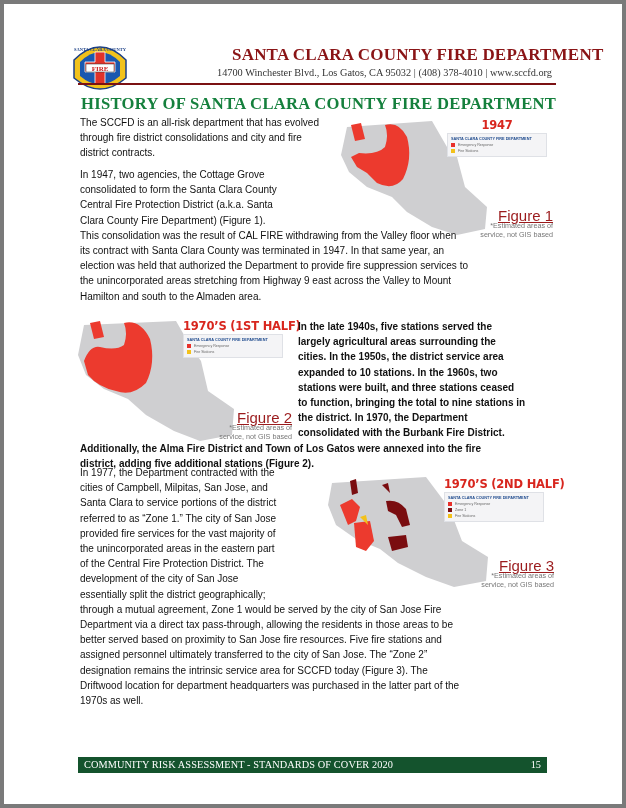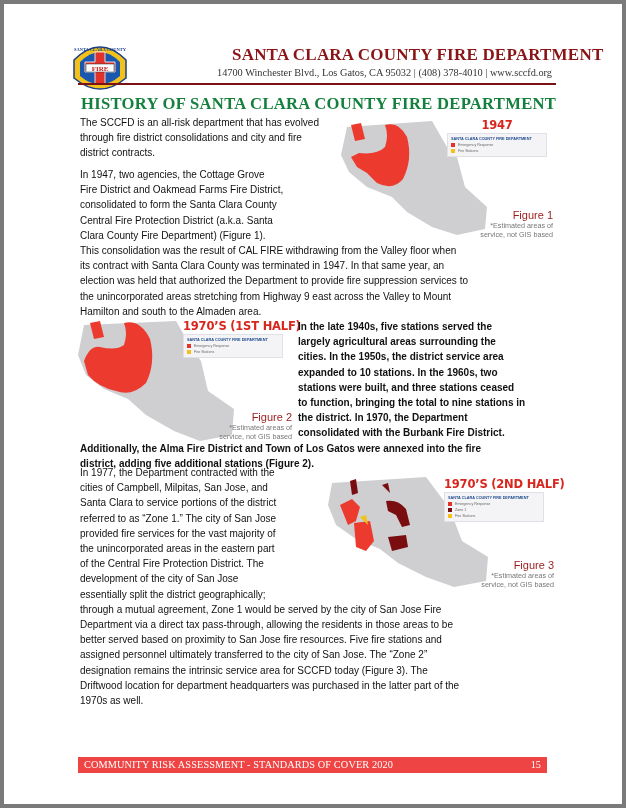--- a/index.html
+++ b/index.html
@@ -66,23 +66,24 @@
     color: #111;
   }
   .figure {
     position: absolute;
   }
   .fig-caption {
     position: absolute;
     text-align: right;
   }
   .fig-label {
-    font-size: 11px;
+    font-size: 15px;
     color: #9b1b1d;
     line-height: 13px;
+    text-decoration: underline;
   }
   .fig-note {
     font-size: 7.2px;
     color: #777;
     line-height: 8.6px;
   }
   .legend {
     position: absolute;
   }
   .legend-title {
@@ -113,21 +114,21 @@
     display: flex; align-items: center;
     font-size: 3.6px; color: #666; line-height: 6px;
   }
   .swatch {
     width: 4px; height: 4px; margin-right: 3px; display: inline-block;
   }
   .footer-bar {
     position: absolute;
     left: 74px; top: 753px;
     width: 469px; height: 16px;
-    background: #ef4444;
+    background: #14532d;
     color: #ffffff;
     font-family: "Liberation Serif", serif;
     font-size: 10.3px;
     line-height: 16px;
   }
   .footer-title {
     position: absolute; left: 6px; top: 0; white-space: nowrap; letter-spacing: 0.1px;
   }
   .footer-page {
     position: absolute; right: 6px; top: 0;
@@ -177,21 +178,20 @@
     </div>
     <div class="fig-caption" style="right:4px; top:92px; width:100px;">
       <div class="fig-label">Figure 1</div>
       <div class="fig-note">*Estimated areas of</div>
       <div class="fig-note">service, not GIS based</div>
     </div>
   </div>
 
   <div class="para" style="left:76px; top:163px; width:480px;">
     <div>In 1947, two agencies, the Cottage Grove</div>
-    <div>Fire District and Oakmead Farms Fire District,</div>
     <div>consolidated to form the Santa Clara County</div>
     <div>Central Fire Protection District (a.k.a. Santa</div>
     <div>Clara County Fire Department) (Figure 1).</div>
     <div>This consolidation was the result of CAL FIRE withdrawing from the Valley floor when</div>
     <div>its contract with Santa Clara County was terminated in 1947. In that same year, an</div>
     <div>election was held that authorized the Department to provide fire suppression services to</div>
     <div>the unincorporated areas stretching from Highway 9 east across the Valley to Mount</div>
     <div>Hamilton and south to the Almaden area.</div>
   </div>
 

